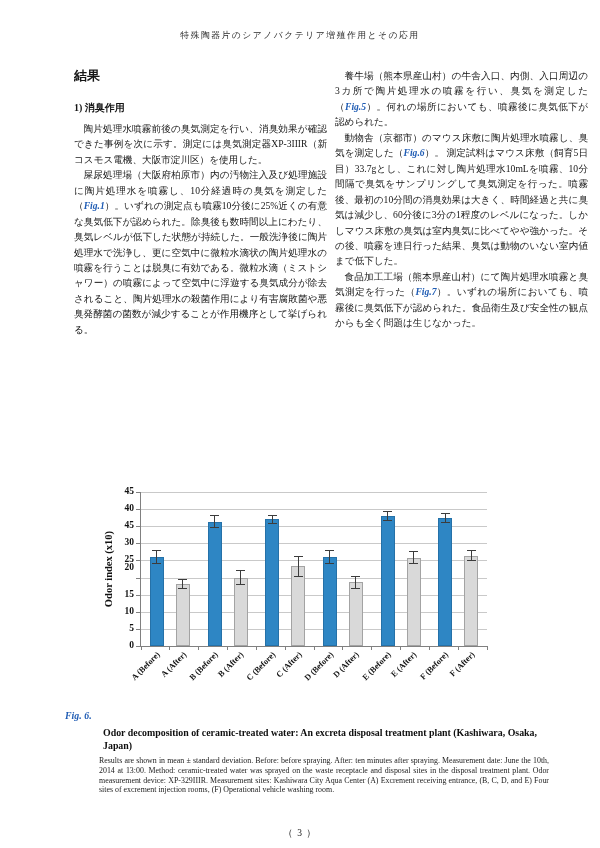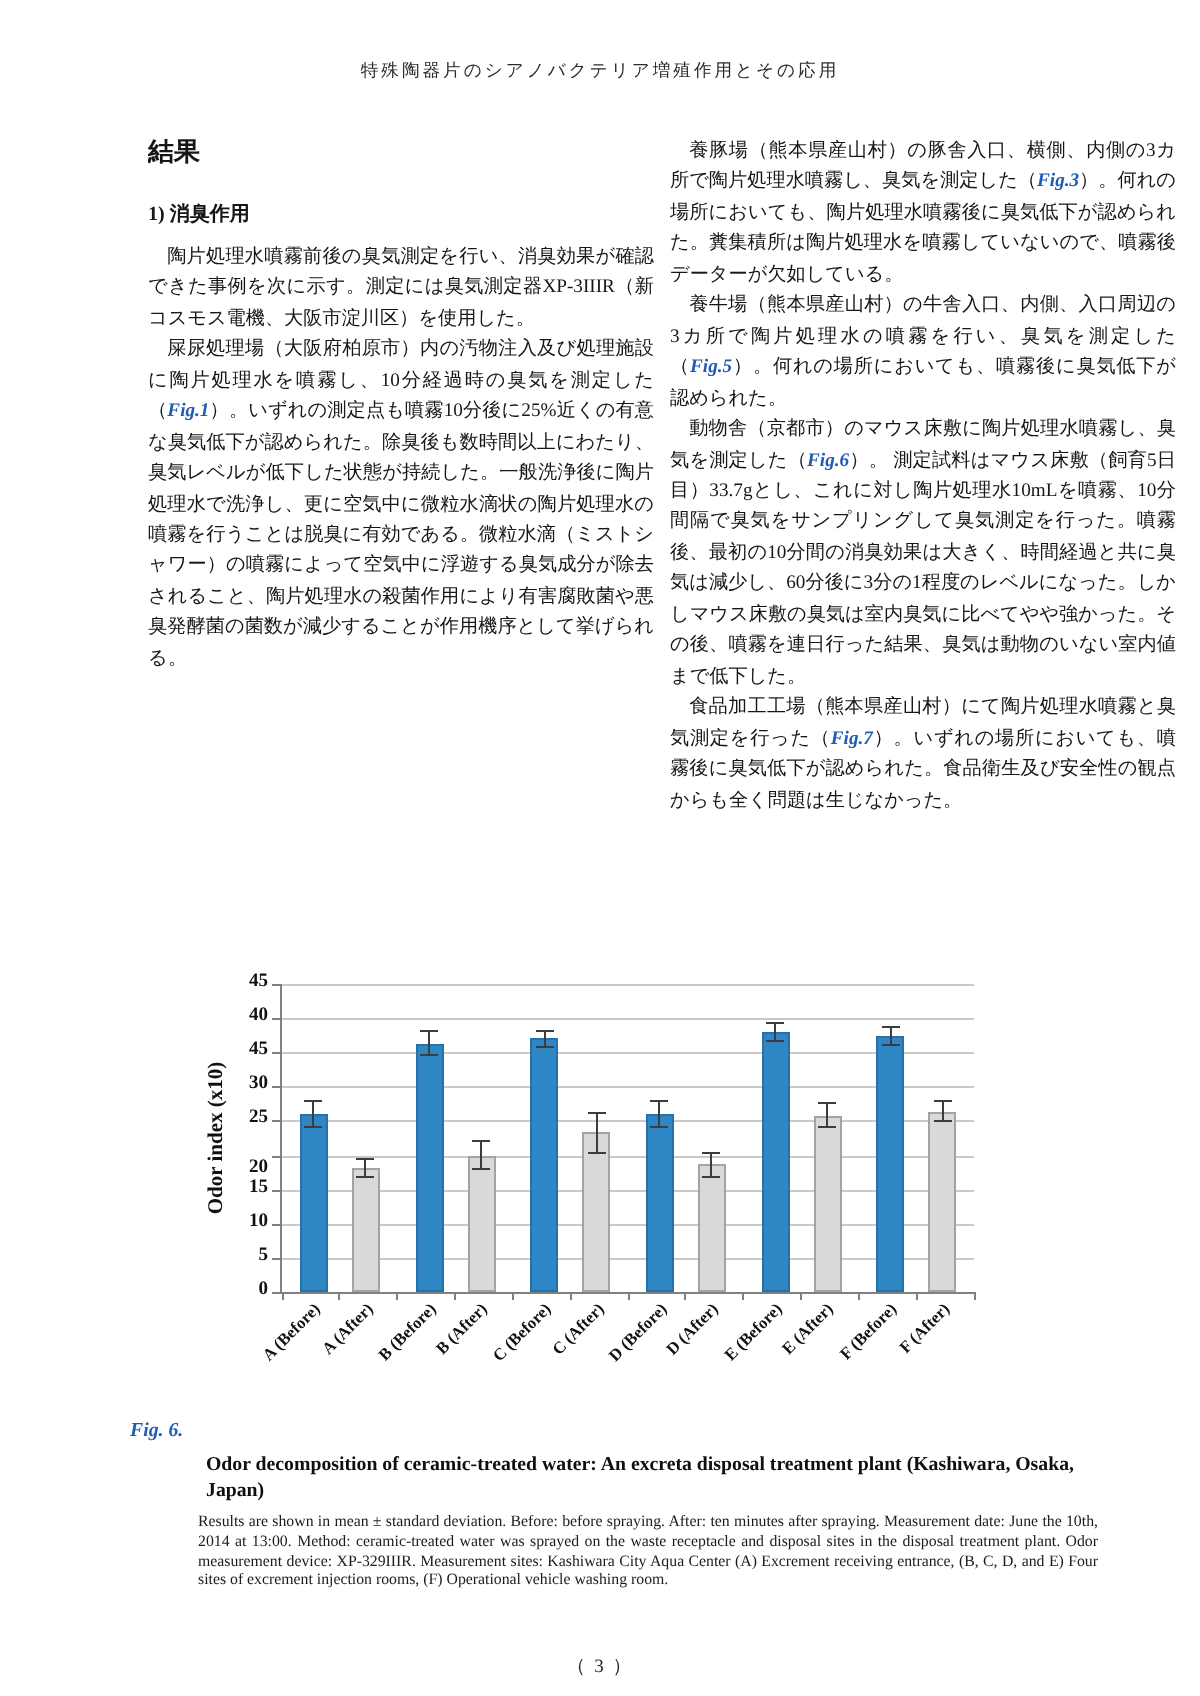--- a/index.html
+++ b/index.html
@@ -55,21 +55,20 @@
   <div class="col">
     <div class="results-heading">結果</div>
     <div class="sub-heading">1) 消臭作用</div>
     <div>
         <p>陶片処理水噴霧前後の臭気測定を行い、消臭効果が確認できた事例を次に示す。測定には臭気測定器XP-3IIIR（新コスモス電機、大阪市淀川区）を使用した。</p>
         <p>屎尿処理場（大阪府柏原市）内の汚物注入及び処理施設に陶片処理水を噴霧し、10分経過時の臭気を測定した（<span class="figref">Fig.1</span>）。いずれの測定点も噴霧10分後に25%近くの有意な臭気低下が認められた。除臭後も数時間以上にわたり、臭気レベルが低下した状態が持続した。一般洗浄後に陶片処理水で洗浄し、更に空気中に微粒水滴状の陶片処理水の噴霧を行うことは脱臭に有効である。微粒水滴（ミストシャワー）の噴霧によって空気中に浮遊する臭気成分が除去されること、陶片処理水の殺菌作用により有害腐敗菌や悪臭発酵菌の菌数が減少することが作用機序として挙げられる。</p>
       </div>
   </div>
   <div class="col">
     <div>
-        <p>養豚場（熊本県産山村）の豚舎入口、横側、内側の3カ所で陶片処理水噴霧し、臭気を測定した（<span class="figref">Fig.3</span>）。何れの場所においても、陶片処理水噴霧後に臭気低下が認められた。糞集積所は陶片処理水を噴霧していないので、噴霧後データーが欠如している。</p>
         <p>養牛場（熊本県産山村）の牛舎入口、内側、入口周辺の3カ所で陶片処理水の噴霧を行い、臭気を測定した（<span class="figref">Fig.5</span>）。何れの場所においても、噴霧後に臭気低下が認められた。</p>
         <p>動物舎（京都市）のマウス床敷に陶片処理水噴霧し、臭気を測定した（<span class="figref">Fig.6</span>）。 測定試料はマウス床敷（飼育5日目）33.7gとし、これに対し陶片処理水10mLを噴霧、10分間隔で臭気をサンプリングして臭気測定を行った。噴霧後、最初の10分間の消臭効果は大きく、時間経過と共に臭気は減少し、60分後に3分の1程度のレベルになった。しかしマウス床敷の臭気は室内臭気に比べてやや強かった。その後、噴霧を連日行った結果、臭気は動物のいない室内値まで低下した。</p>
         <p>食品加工工場（熊本県産山村）にて陶片処理水噴霧と臭気測定を行った（<span class="figref">Fig.7</span>）。いずれの場所においても、噴霧後に臭気低下が認められた。食品衛生及び安全性の観点からも全く問題は生じなかった。</p>
       </div>
   </div>
 </div>
 
 <div class="chart">
   <div class="plot" id="plot">
     <div class="ylabel">Odor index  (x10)</div>
@@ -79,21 +78,21 @@
       <div class="ytickmark" style="top: 136.889px; background: rgb(128, 128, 128);"></div>
       <div class="yticklabel" style="top: 130.889px;">5</div>
       <div class="grid" style="top: 119.778px; background: rgb(201, 201, 201);"></div>
       <div class="ytickmark" style="top: 119.778px; background: rgb(128, 128, 128);"></div>
       <div class="yticklabel" style="top: 113.778px;">10</div>
       <div class="grid" style="top: 102.667px; background: rgb(201, 201, 201);"></div>
       <div class="ytickmark" style="top: 102.667px; background: rgb(128, 128, 128);"></div>
       <div class="yticklabel" style="top: 96.6667px;">15</div>
       <div class="grid" style="top: 85.5556px; background: rgb(201, 201, 201);"></div>
       <div class="ytickmark" style="top: 85.5556px; background: rgb(128, 128, 128);"></div>
-      <div class="yticklabel" style="top: 87px;">20</div>
+      <div class="yticklabel" style="top: 70px;">20</div>
       <div class="grid" style="top: 68.4444px; background: rgb(201, 201, 201);"></div>
       <div class="ytickmark" style="top: 68.4444px; background: rgb(128, 128, 128);"></div>
       <div class="yticklabel" style="top: 62.4444px;">25</div>
       <div class="grid" style="top: 51.3333px; background: rgb(201, 201, 201);"></div>
       <div class="ytickmark" style="top: 51.3333px; background: rgb(128, 128, 128);"></div>
       <div class="yticklabel" style="top: 45.3333px;">30</div>
       <div class="grid" style="top: 34.2222px; background: rgb(201, 201, 201);"></div>
       <div class="ytickmark" style="top: 34.2222px; background: rgb(128, 128, 128);"></div>
       <div class="yticklabel" style="top: 28.2222px;">45</div>
       <div class="grid" style="top: 17.1111px; background: rgb(201, 201, 201);"></div>

